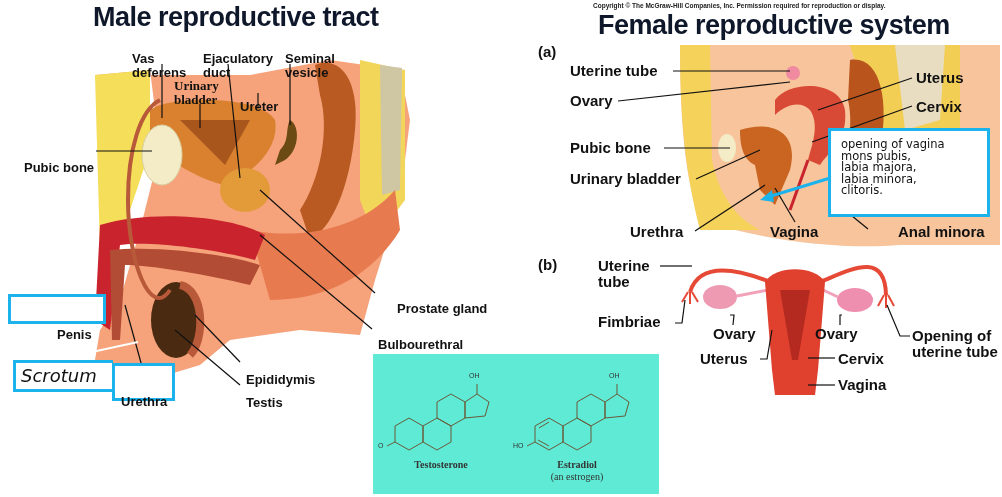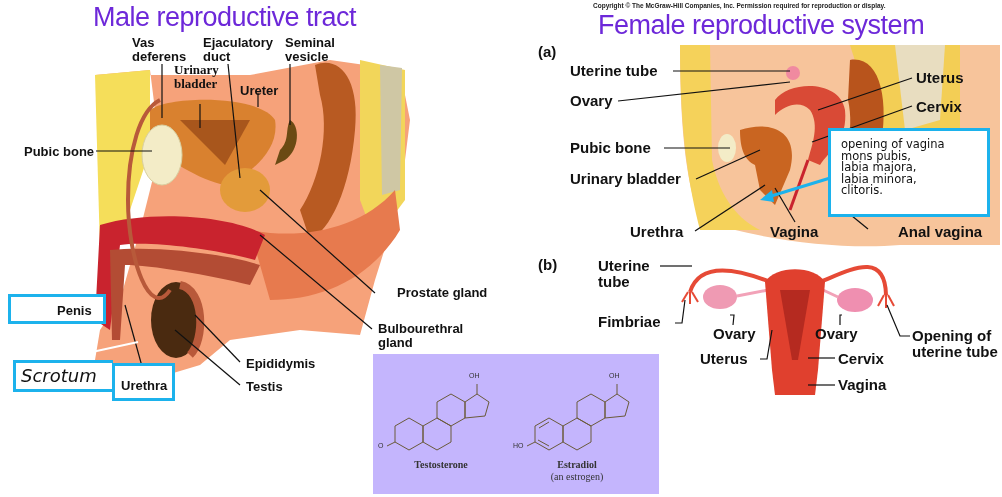--- a/index.html
+++ b/index.html
@@ -1,26 +1,26 @@
 <!DOCTYPE html>
 <html><head>
 <meta charset="utf-8">
 <style>
   html, body { margin:0; padding:0; background:#ffffff; }
   body { width:1002px; height:497px; position:relative; overflow:hidden;
          font-family:"Liberation Sans", sans-serif; }
   .abs { position:absolute; }
-  .title { font-weight:normal; color:#6d28d9; white-space:nowrap; letter-spacing:-0.5px; }
-  .lbl { position:absolute; font-weight:bold; font-size:13px; line-height:14px; color:#111; white-space:nowrap; }
+  .title { font-weight:bold; color:#0f172a; white-space:nowrap; letter-spacing:-0.5px; }
+  .lbl { position:absolute; font-weight:bold; font-size:13px; line-height:14px; color:#111; white-space:nowrap;margin-top:16px; }
   .lbl2 { position:absolute; font-weight:bold; font-size:15px; line-height:16px; color:#111; white-space:nowrap; }
   .callout { position:absolute; border:3px solid #1cb2ec; box-sizing:border-box; background:#fff; }
   .note { font-family:"DejaVu Sans", sans-serif; font-size:11.5px; line-height:11.5px; color:#111; }
   svg { position:absolute; left:0; top:0; }
   .copyright { font-size:6.5px; color:#222; font-weight:bold; }
-  .chem { position:absolute; left:373px; top:354px; width:286px; height:140px; background:#c4b5fd; }
+  .chem { position:absolute; left:373px; top:354px; width:286px; height:140px; background:#5eead4; }
   .chemlbl { position:absolute; font-family:"Liberation Serif", serif; font-size:10px; color:#333; text-align:center; }
 </style>
 </head>
 <body>
 
 <div class="abs title" style="left:93px;top:2px;font-size:27px;">Male reproductive tract</div>
 
 <svg width="1002" height="497">
 
   <path d="M95 75 L150 70 L160 150 L140 230 L120 300 L100 330 L95 360 L150 380 L200 365 L230 340 L300 330 L360 335 L375 280 L400 200 L410 120 L400 70 L330 60 L250 75 Z" fill="#f6a27a"></path>
@@ -146,42 +146,42 @@
 <div class="lbl" style="left:24px;top:145px;">Pubic bone</div>
 <div class="lbl" style="left:397px;top:286px;">Prostate gland</div>
 <div class="lbl" style="left:378px;top:322px;">
   <div>Bulbourethral</div>
   <div>gland</div>
 </div>
 <div class="lbl" style="left:246px;top:357px;">Epididymis</div>
 <div class="lbl" style="left:246px;top:380px;">Testis</div>
 
 <div class="callout" style="left:8px;top:294px;width:98px;height:30px;">
-  <div class="lbl" style="left:14px;top:7px;padding-left:32px;">Penis</div>
+  <div class="lbl" style="left:14px;top:15px;padding-left:32px;">Penis</div>
 </div>
 <div class="callout" style="left:13px;top:360px;width:100px;height:32px;border-right:none;">
   <div class="abs" style="left:5px;top:2px;font-family:'DejaVu Sans',sans-serif;font-size:18px;color:#111;font-style:italic;">Scrotum</div>
 </div>
 <div class="callout" style="left:112px;top:363px;width:63px;height:38px;">
   <div class="lbl" style="left:6px;top:13px;">Urethra</div>
 </div>
 
 <div class="abs copyright" style="left:593px;top:2px;">Copyright © The McGraw-Hill Companies, Inc. Permission required for reproduction or display.</div>
 <div class="abs title" style="left:598px;top:10px;font-size:27px;">Female reproductive system</div>
 
 <div class="lbl2" style="left:538px;top:44px;">(a)</div>
 <div class="lbl2" style="left:570px;top:63px;">Uterine tube</div>
 <div class="lbl2" style="left:570px;top:93px;">Ovary</div>
 <div class="lbl2" style="left:916px;top:70px;">Uterus</div>
 <div class="lbl2" style="left:916px;top:99px;">Cervix</div>
 <div class="lbl2" style="left:570px;top:140px;">Pubic bone</div>
 <div class="lbl2" style="left:570px;top:171px;">Urinary bladder</div>
 <div class="lbl2" style="left:630px;top:224px;">Urethra</div>
 <div class="lbl2" style="left:770px;top:224px;">Vagina</div>
-<div class="lbl2" style="left:898px;top:224px;">Anal vagina</div>
+<div class="lbl2" style="left:898px;top:224px;">Anal minora</div>
 
 <div class="callout" style="left:828px;top:128px;width:162px;height:89px;">
   <div class="abs note" style="left:10px;top:8px;">
     <div>opening of vagina</div>
     <div>mons pubis,</div>
     <div>labia majora,</div>
     <div>labia minora,</div>
     <div>clitoris.</div>
   </div>
 </div>

